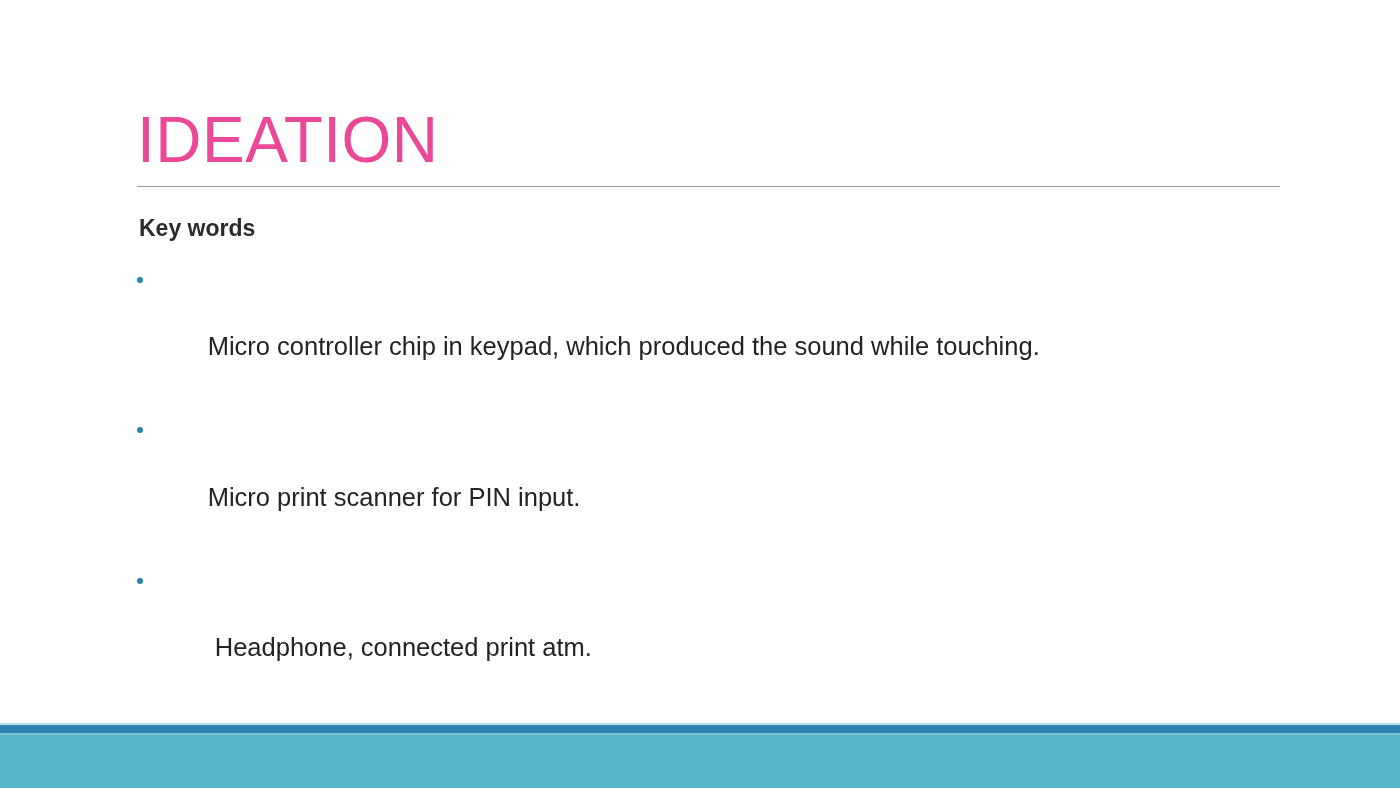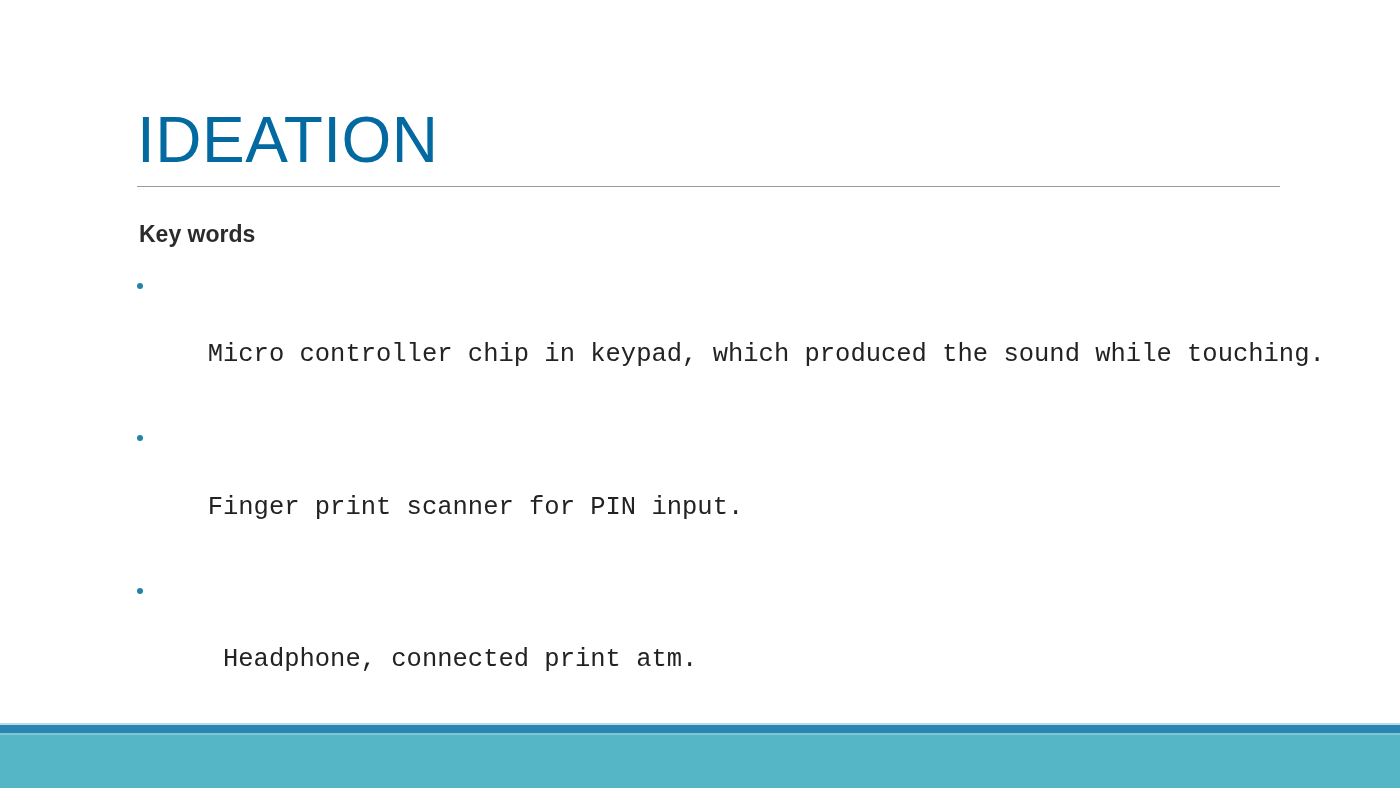--- a/index.html
+++ b/index.html
@@ -27,21 +27,21 @@
     left: 137px;
     top: 108px;
     width: 1143px;
   }
 
   .slide-title {
     font-family: "Liberation Sans", sans-serif;
     font-size: 64px;
     font-weight: 300;
     letter-spacing: 0.5px;
-    color: #0369a1;
+    color: #ec4899;
     line-height: 1.02;
     white-space: nowrap;
     margin: 0;
     padding: 0;
   }
 
   .title-rule {
     margin-top: 13px;
     width: 1143px;
     height: 1px;
@@ -55,21 +55,21 @@
     top: 214px;
     width: 1160px;
   }
 
   .subhead {
     font-family: "Liberation Sans", sans-serif;
     font-size: 23px;
     font-weight: bold;
     color: #2b2b2b;
     line-height: 1.25;
-    margin: 6px 0 21px 2px;
+    margin: 0 0 21px 2px;
     white-space: nowrap;
   }
 
   .bullet-list {
     list-style: none;
     margin: 0;
     padding: 0;
   }
 
   .bullet-item {
@@ -94,21 +94,20 @@
     left: 0;
     top: 13px;
     width: 6px;
     height: 6px;
     border-radius: 50%;
     background: #2384a8;
   }
 
   .bullet-text {
     display: inline;
-    font-family: Liberation Mono, monospace;
   }
 
   
   .footer-bands {
     position: absolute;
     left: 0;
     right: 0;
     bottom: 0;
     width: 100%;
     height: 65px;
@@ -164,21 +163,21 @@
 
     <div class="subhead">Key words</div>
 
     <ul class="bullet-list">
       <li class="bullet-item">
         <span class="bullet-dot"></span>
         <span class="bullet-text">Micro controller chip in keypad, which produced the sound while touching.</span>
       </li>
       <li class="bullet-item">
         <span class="bullet-dot"></span>
-        <span class="bullet-text">Finger print scanner for PIN input.</span>
+        <span class="bullet-text">Micro print scanner for PIN input.</span>
       </li>
       <li class="bullet-item">
         <span class="bullet-dot"></span>
         <span class="bullet-text"> Headphone, connected print atm.</span>
       </li>
       <li class="bullet-item">
         <span class="bullet-dot"></span>
         <span class="bullet-text">Two type of modes, Visually impaired mode, visually unimpaired mode.</span>
       </li>
 

